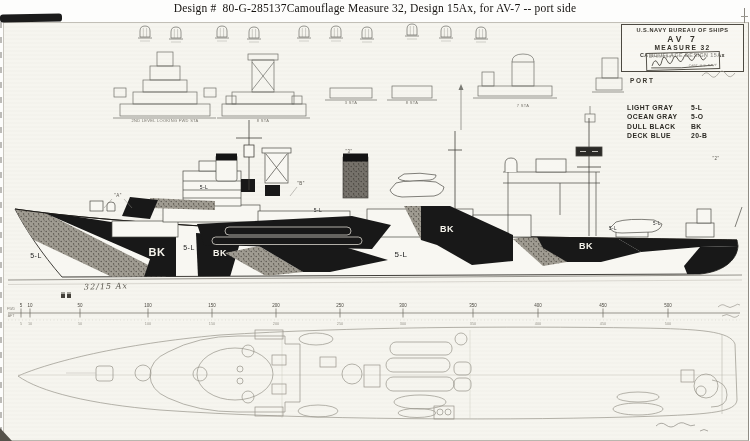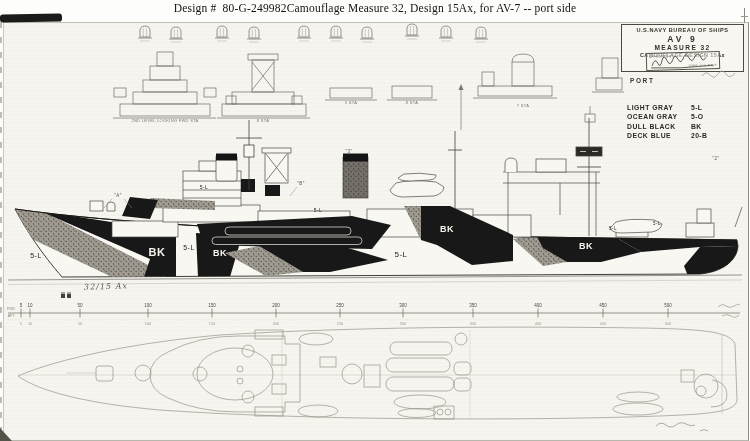--- a/index.html
+++ b/index.html
@@ -51,21 +51,21 @@
 </head>
 <body>
 
 <div id="paper" class="abs"></div>
 <div id="leftedge" class="abs"></div>
 <div id="filmbar" class="abs"></div>
 <div id="cornermark" class="abs"></div>
 <div id="edgetick" class="abs"></div>
 <div id="edgetick2" class="abs"></div>
 
-<div id="caption" class="abs"><span>Design #</span><span class="gap1">80-G-249982</span><span class="gap2">Camouflage Measure 32, Design 15Ax, for AV-7 -- port side</span></div>
+<div id="caption" class="abs"><span>Design #</span><span class="gap1">80-G-285137</span><span class="gap2">Camouflage Measure 32, Design 15Ax, for AV-7 -- port side</span></div>
 
 <svg class="abs" style="left:0;top:0" width="750" height="441" viewBox="0 0 750 441">
   <defs>
     <pattern id="stip" width="5" height="5" patternUnits="userSpaceOnUse">
       <rect width="5" height="5" fill="#a09c92"></rect>
       <circle cx="1.2" cy="1.5" r="0.7" fill="#55514a"></circle>
       <circle cx="3.6" cy="3.9" r="0.7" fill="#45413a"></circle>
       <circle cx="4.2" cy="0.8" r="0.5" fill="#5e5a52"></circle>
     </pattern>
     <clipPath id="hullClip">
@@ -362,21 +362,21 @@
       <text x="351" y="104" font-size="4" fill="#77746c" text-anchor="middle" letter-spacing="0.3">3 STA</text>
       <text x="412" y="104" font-size="4" fill="#77746c" text-anchor="middle" letter-spacing="0.3">8 STA</text>
       <text x="523" y="107" font-size="4" fill="#77746c" text-anchor="middle" letter-spacing="0.3">7 STA</text>
     </g>
 
   <path d="M656,426 q5,-5 10,-1 t10,0 t10,-1 t9,1 M700,431 q4,-3 8,0" stroke="#8d8a82" stroke-width="0.7" fill="none"></path>
 </svg>
 
 <div id="titleblock" class="abs">
   <div class="l1">U.S.NAVY BUREAU OF SHIPS</div>
-  <div class="l2">AV 9</div>
+  <div class="l2">AV 7</div>
   <div class="l3">MEASURE 32</div>
   <div class="l4">CAMOUFLAGE DESIGN 15Ax</div>
   <div id="stampbox">
     <span class="tiny t1">APPROVED BY</span>
     <svg width="70" height="15" style="position:absolute;left:1px;top:1px">
       <path d="M4,11 q3,-9 6,-2 q2,5 4,-3 q2,-7 5,0 q3,7 6,-1 q2,-6 5,0 q3,6 6,-2 q2,-5 5,1 q3,6 6,-1 q3,-6 6,1 q2,5 5,0 M3,13 q30,2 62,-1" stroke="#4e4b44" stroke-width="0.9" fill="none"></path>
     </svg>
     <span class="tiny t2">CAPT. U.S. NAVY</span>
   </div>
 </div>

